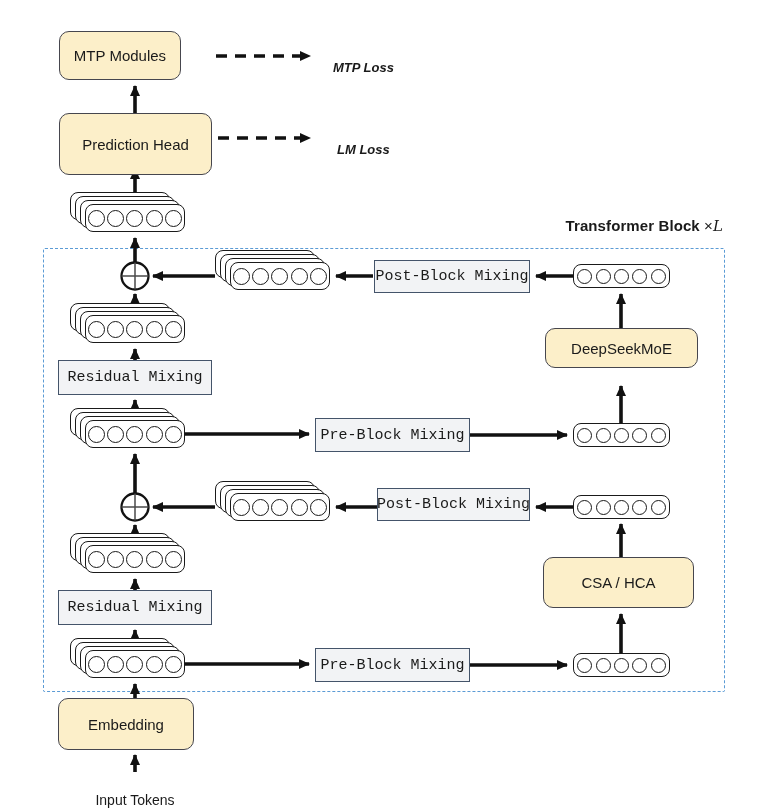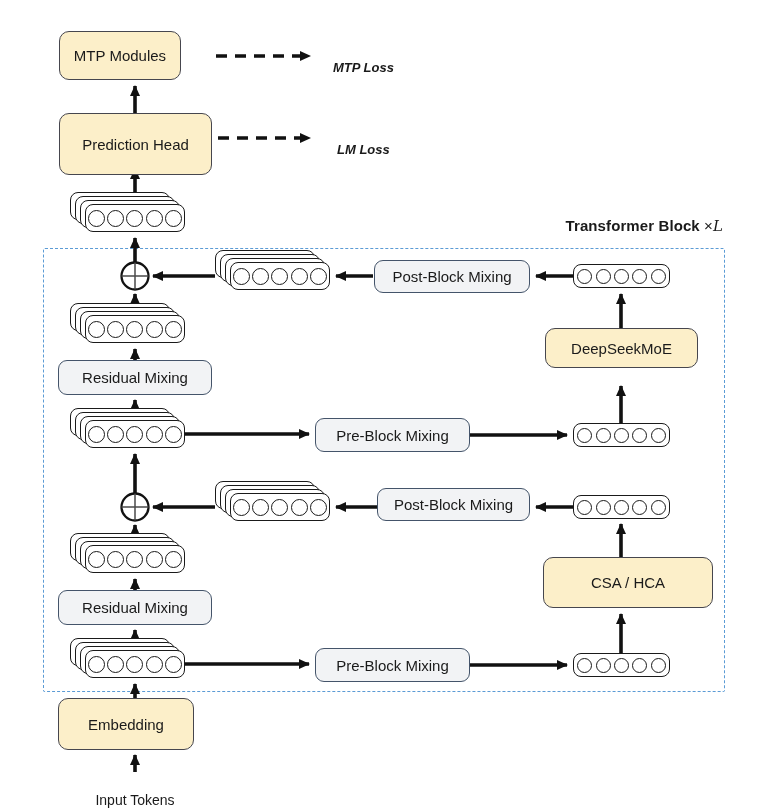--- a/index.html
+++ b/index.html
@@ -21,21 +21,21 @@
   }
   .block-label .mult{font-weight:400;}
   .block-label i{font-family:"DejaVu Serif", serif;font-weight:500;font-style:italic;}
   
   .node{
     display:flex;align-items:center;justify-content:center;z-index:3;
     font-size:15px;font-weight:500;text-align:center;white-space:nowrap;
     box-sizing:border-box;
   }
   .module{background:#FCEFC9;border:1.6px solid #46464e;border-radius:10px;}
-  .mixing{background:#F2F3F5;border:1.5px solid #44546A;border-radius:9px;}
+  .mixing{background:#F2F3F5;border:1.5px solid #44546A;border-radius:0;font-family:Liberation Mono, monospace;}
   
   .loss{font-size:13px;font-style:italic;font-weight:700;z-index:3;height:18px;line-height:18px;margin-top:12px;}
   .caption{font-size:14px;font-weight:500;text-align:center;z-index:3;}
   
   .tokrow{
     width:97px;height:24px;background:#fff;border:1.9px solid #1a1a1a;border-radius:8px;
     display:flex;align-items:center;justify-content:space-evenly;z-index:3;box-sizing:border-box;
   }
   .tokrow .circle{width:13px;height:13px;border:1.8px solid #1a1a1a;border-radius:50%;background:#fff;box-sizing:content-box;}
   .stack{width:115px;height:40px;z-index:3;}
@@ -109,21 +109,21 @@
   <div class="abs node module" style="left:59px;top:31px;width:122px;height:49px;">MTP Modules</div>
   <div class="abs node module" style="left:59px;top:113px;width:153px;height:62px;">Prediction Head</div>
   <div class="abs loss" style="left:333px;top:47px;">MTP Loss</div>
   <div class="abs loss" style="left:337px;top:129px;">LM Loss</div>
 
   <div class="abs node mixing" style="left:374px;top:260px;width:156px;height:33px;">Post-Block Mixing</div>
   <div class="abs node module" style="left:545px;top:328px;width:153px;height:40px;">DeepSeekMoE</div>
   <div class="abs node mixing" style="left:58px;top:360px;width:154px;height:35px;">Residual Mixing</div>
   <div class="abs node mixing" style="left:315px;top:418px;width:155px;height:34px;">Pre-Block Mixing</div>
   <div class="abs node mixing" style="left:377px;top:488px;width:153px;height:33px;">Post-Block Mixing</div>
-  <div class="abs node module" style="left:543px;top:557px;width:170px;height:51px;">CSA / HCA</div>
+  <div class="abs node module" style="left:543px;top:557px;width:151px;height:51px;">CSA / HCA</div>
   <div class="abs node mixing" style="left:58px;top:590px;width:154px;height:35px;">Residual Mixing</div>
   <div class="abs node mixing" style="left:315px;top:648px;width:155px;height:34px;">Pre-Block Mixing</div>
 
   <div class="abs node module" style="left:58px;top:698px;width:136px;height:52px;">Embedding</div>
   <div class="abs caption" style="left:75px;top:792px;width:120px;">Input Tokens</div>
 
   <div class="abs stack" style="left:70px;top:192px;">
       <div class="layer"></div>
       <div class="layer"></div>
       <div class="layer"></div>

